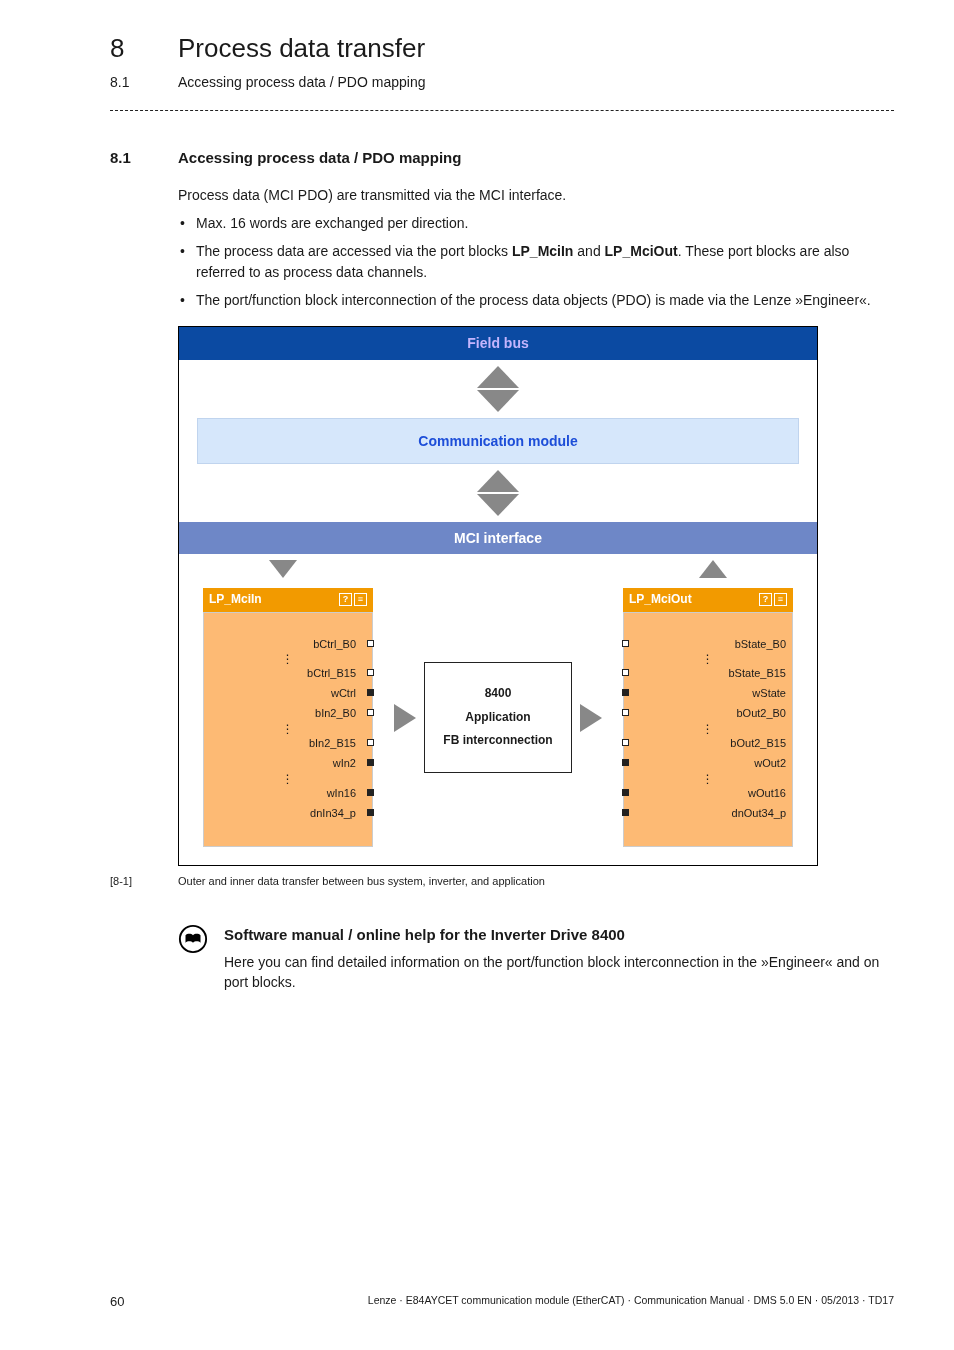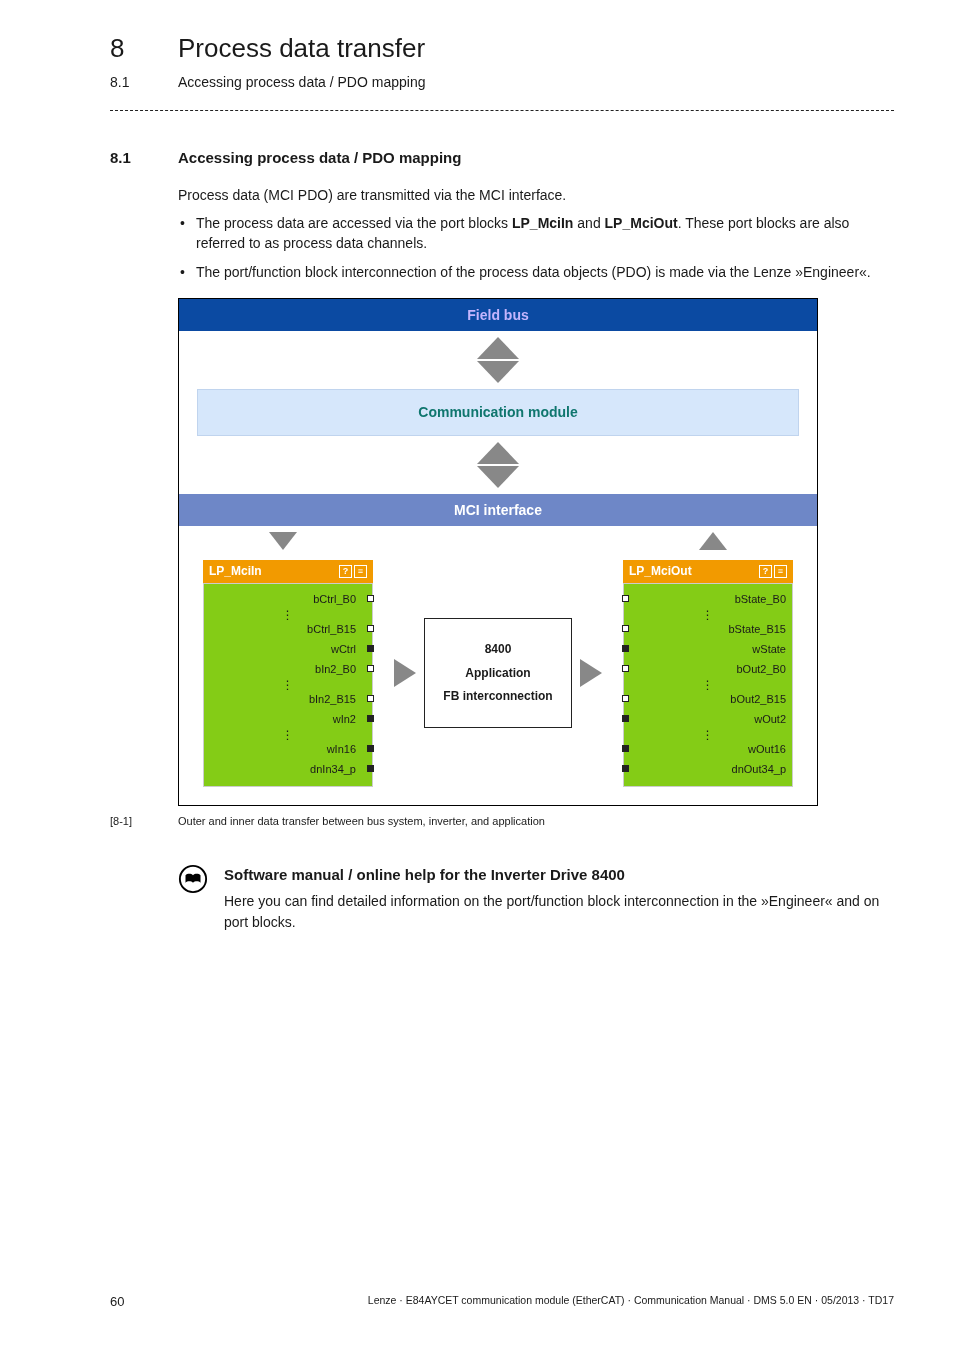--- a/index.html
+++ b/index.html
@@ -58,21 +58,21 @@
     border-right:21px solid transparent;
     border-bottom:22px solid #888;
   }
   .bi-arrow .down {
     position:absolute; left:0; bottom:0; width:0;height:0;
     border-left:21px solid transparent;
     border-right:21px solid transparent;
     border-top:22px solid #888;
   }
   .d-comm {
-    background:#d6e7fb; color:#0f766e; font-weight:700;
+    background:#d6e7fb; color:#1d4ed8; font-weight:700;
     text-align:center; padding:12px 0; border:1px solid #c0d4ee; margin: 0 18px;
   }
   .d-mci {
     background:#6e87c7; color:#fff; font-weight:700; text-align:center;
     padding:6px 0;
   }
   .d-mci-arrows {
     height: 34px; position:relative;
   }
   .small-down {
@@ -94,21 +94,21 @@
     width: 170px;
   }
   .pb-hdr {
     background:#f29a00; color:#fff; font-size:12px; padding:3px 6px;
     display:flex; justify-content:space-between; align-items:center;
     font-weight:600;
     font-family: Arial, sans-serif;
   }
   .pb-icons { display:flex; gap:2px; }
   .pb-icon { width:13px;height:13px;border:1px solid #fff; font-size:9px; line-height:11px; text-align:center; }
-  .pb-body { background:#84cc16; border:1px solid #ccc; padding:6px 2px; }
+  .pb-body { background:#fdba74; border:1px solid #ccc; padding:22px 2px; }
   .pb-row {
     font-size:11px; padding:2px 4px; position:relative;
     font-family: Arial, sans-serif;
   }
   .pb-left .pb-row { text-align:right; padding-right:14px; }
   .pb-right .pb-row { text-align:right; padding-left:14px; }
   .pb-port {
     position:absolute; width:7px; height:7px; border:1px solid #222; background:#fff;
     top:5px;
   }
@@ -171,20 +171,21 @@
 <hr class="hr-dash">
 
 <div class="sec-row">
   <div class="sec-num">8.1</div>
   <div class="sec-title">Accessing process data / PDO mapping</div>
 </div>
 
 <div class="body-indent">
   <p class="para">Process data (MCI PDO) are transmitted via the MCI interface.</p>
   <ul class="bullets">
+    <li>Max. 16 words are exchanged per direction.</li>
     <li>
       <span>The process data are accessed via the port blocks </span><span class="bold">LP_MciIn</span><span> and </span><span class="bold">LP_MciOut</span><span>. These port blocks are also referred to as process data channels.</span>
     </li>
     <li>The port/function block interconnection of the process data objects (PDO) is made via the Lenze »Engineer«.</li>
   </ul>
 </div>
 
 <div class="diagram-wrap">
   <div class="diagram">
     <div class="d-layer-title d-fieldbus">Field bus</div>

